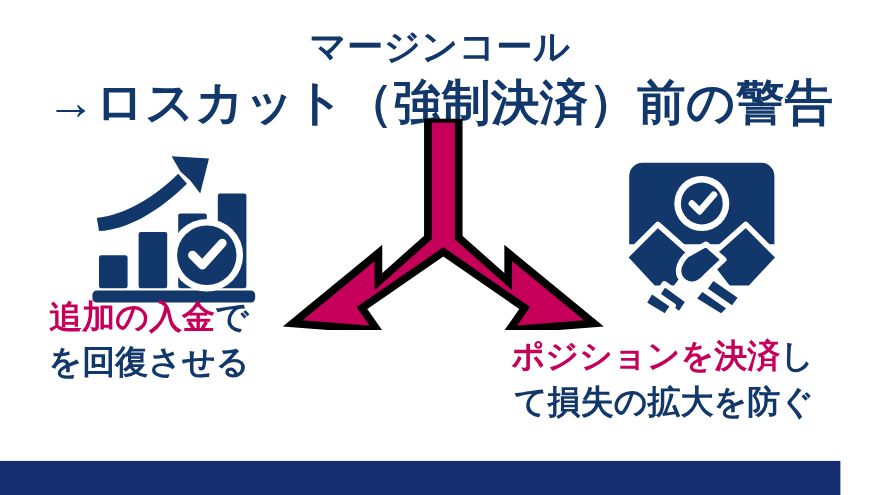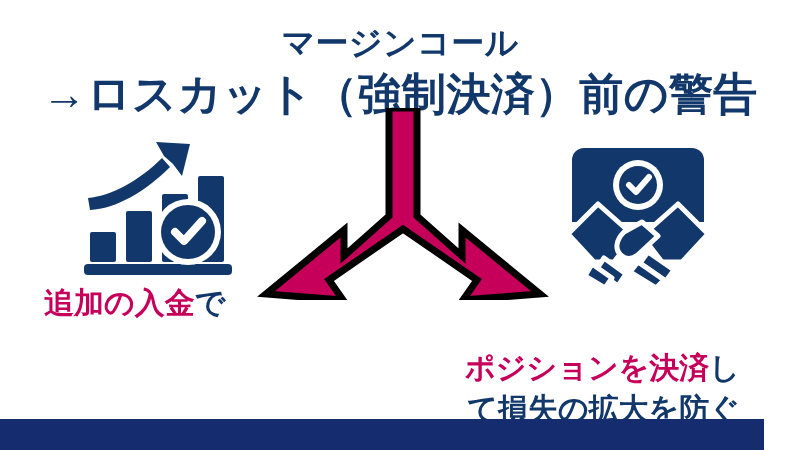--- a/index.html
+++ b/index.html
@@ -44,22 +44,22 @@
     position: absolute;
     font-weight: bold;
     font-size: 30px;
     line-height: 1.36;
     color: #12386b;
     white-space: nowrap;
   }
   .caption .hl { color: #c6005a; }
   .caption .nv { color: #12386b; }
 
-  #caption-left  { left: 44px;  top: 283px;  text-align: center; }
-  #caption-right { right: 24px; top: 305px;  text-align: right; margin-top: 43px; }
+  #caption-left  { left: 44px;  top: 269px;  text-align: center; }
+  #caption-right { right: 24px; top: 305px;  text-align: right; }
 
   
   .icon-wrap { position: absolute; }
   #icon-growth    { left: 78px;  top: 136px; width: 160px; height: 148px; }
   #icon-handshake { left: 562px; top: 140px; width: 152px; height: 148px; }
 
   
   #split-arrow {
     position: absolute;
     left: 248px;
@@ -154,20 +154,21 @@
         <path d="M42 118 L64 134 L56 146 L34 130 Z"></path>
         <path d="M30 124 L50 138 L43 148 L23 136 Z"></path>
       </g>
     </svg>
   </div>
 
   <div class="caption" id="caption-left">
     <div>
       <span class="hl">追加の入金</span><span class="nv">で</span>
     </div>
+    <div class="nv">を回復させる</div>
   </div>
 
   <div class="caption" id="caption-right">
     <div>
       <span class="hl">ポジションを決済</span><span class="nv">し</span>
     </div>
     <div class="nv">て損失の拡大を防ぐ</div>
   </div>
 
   <div id="bottom-bar"></div>

